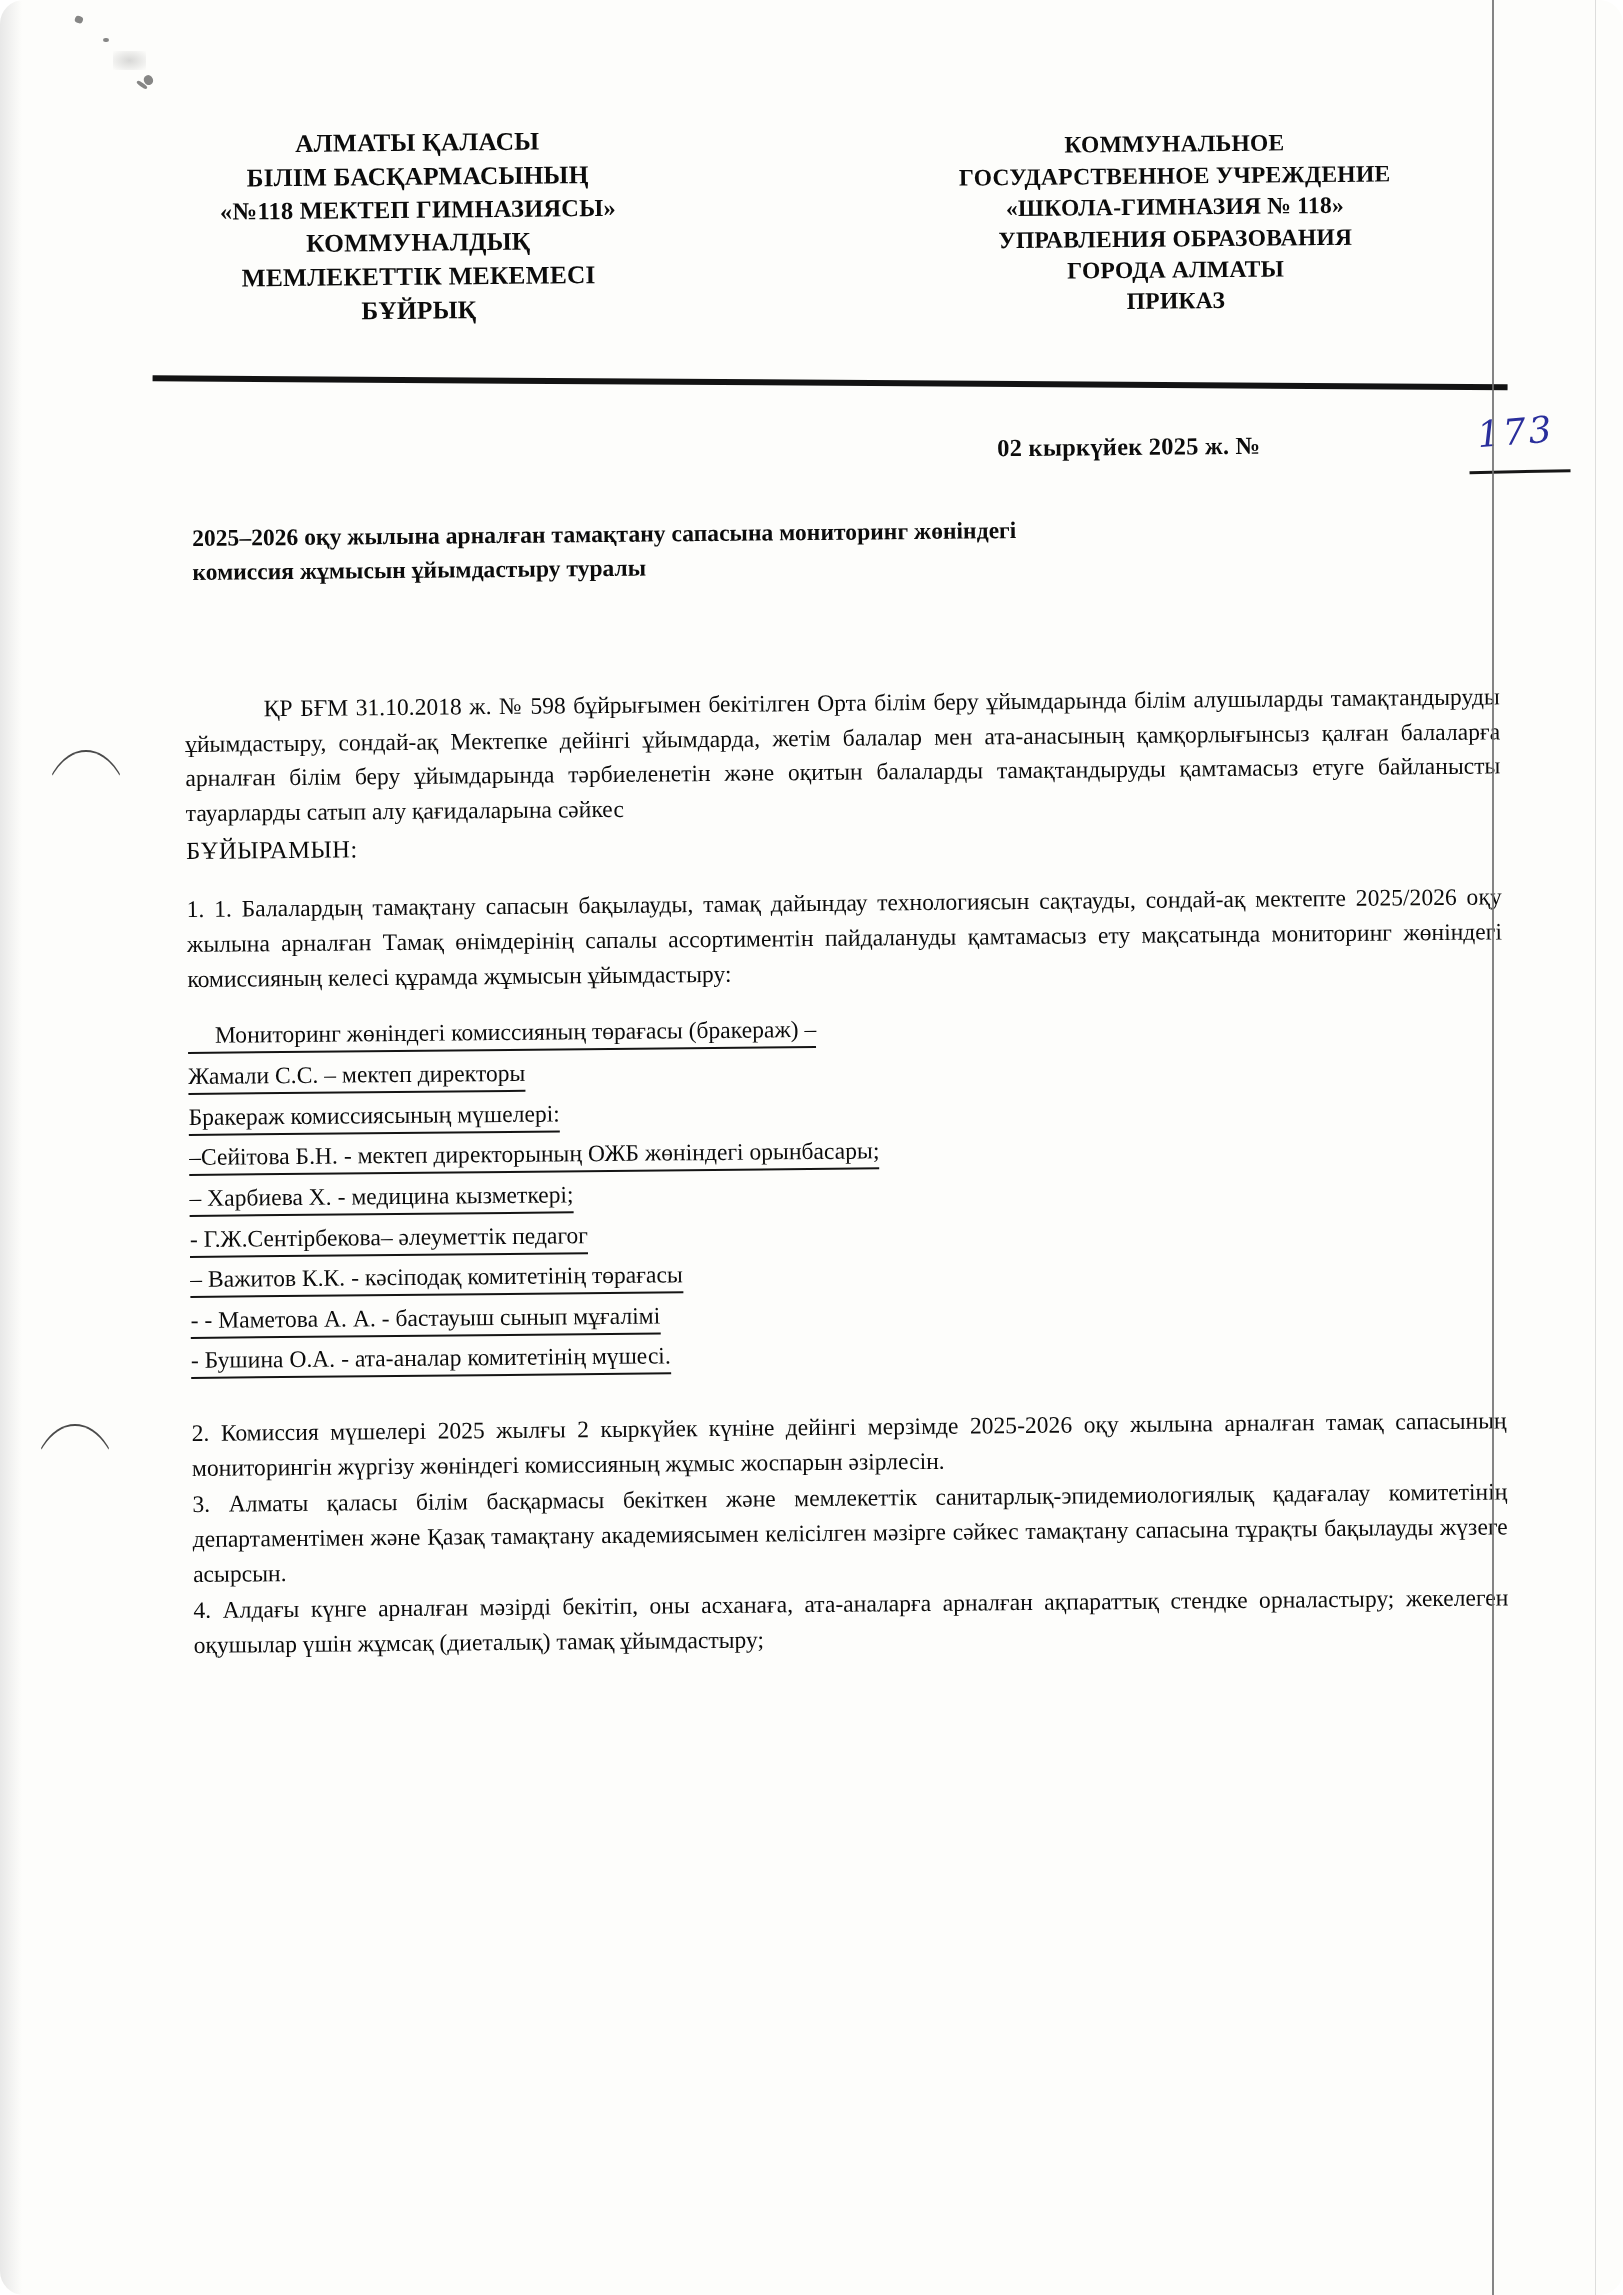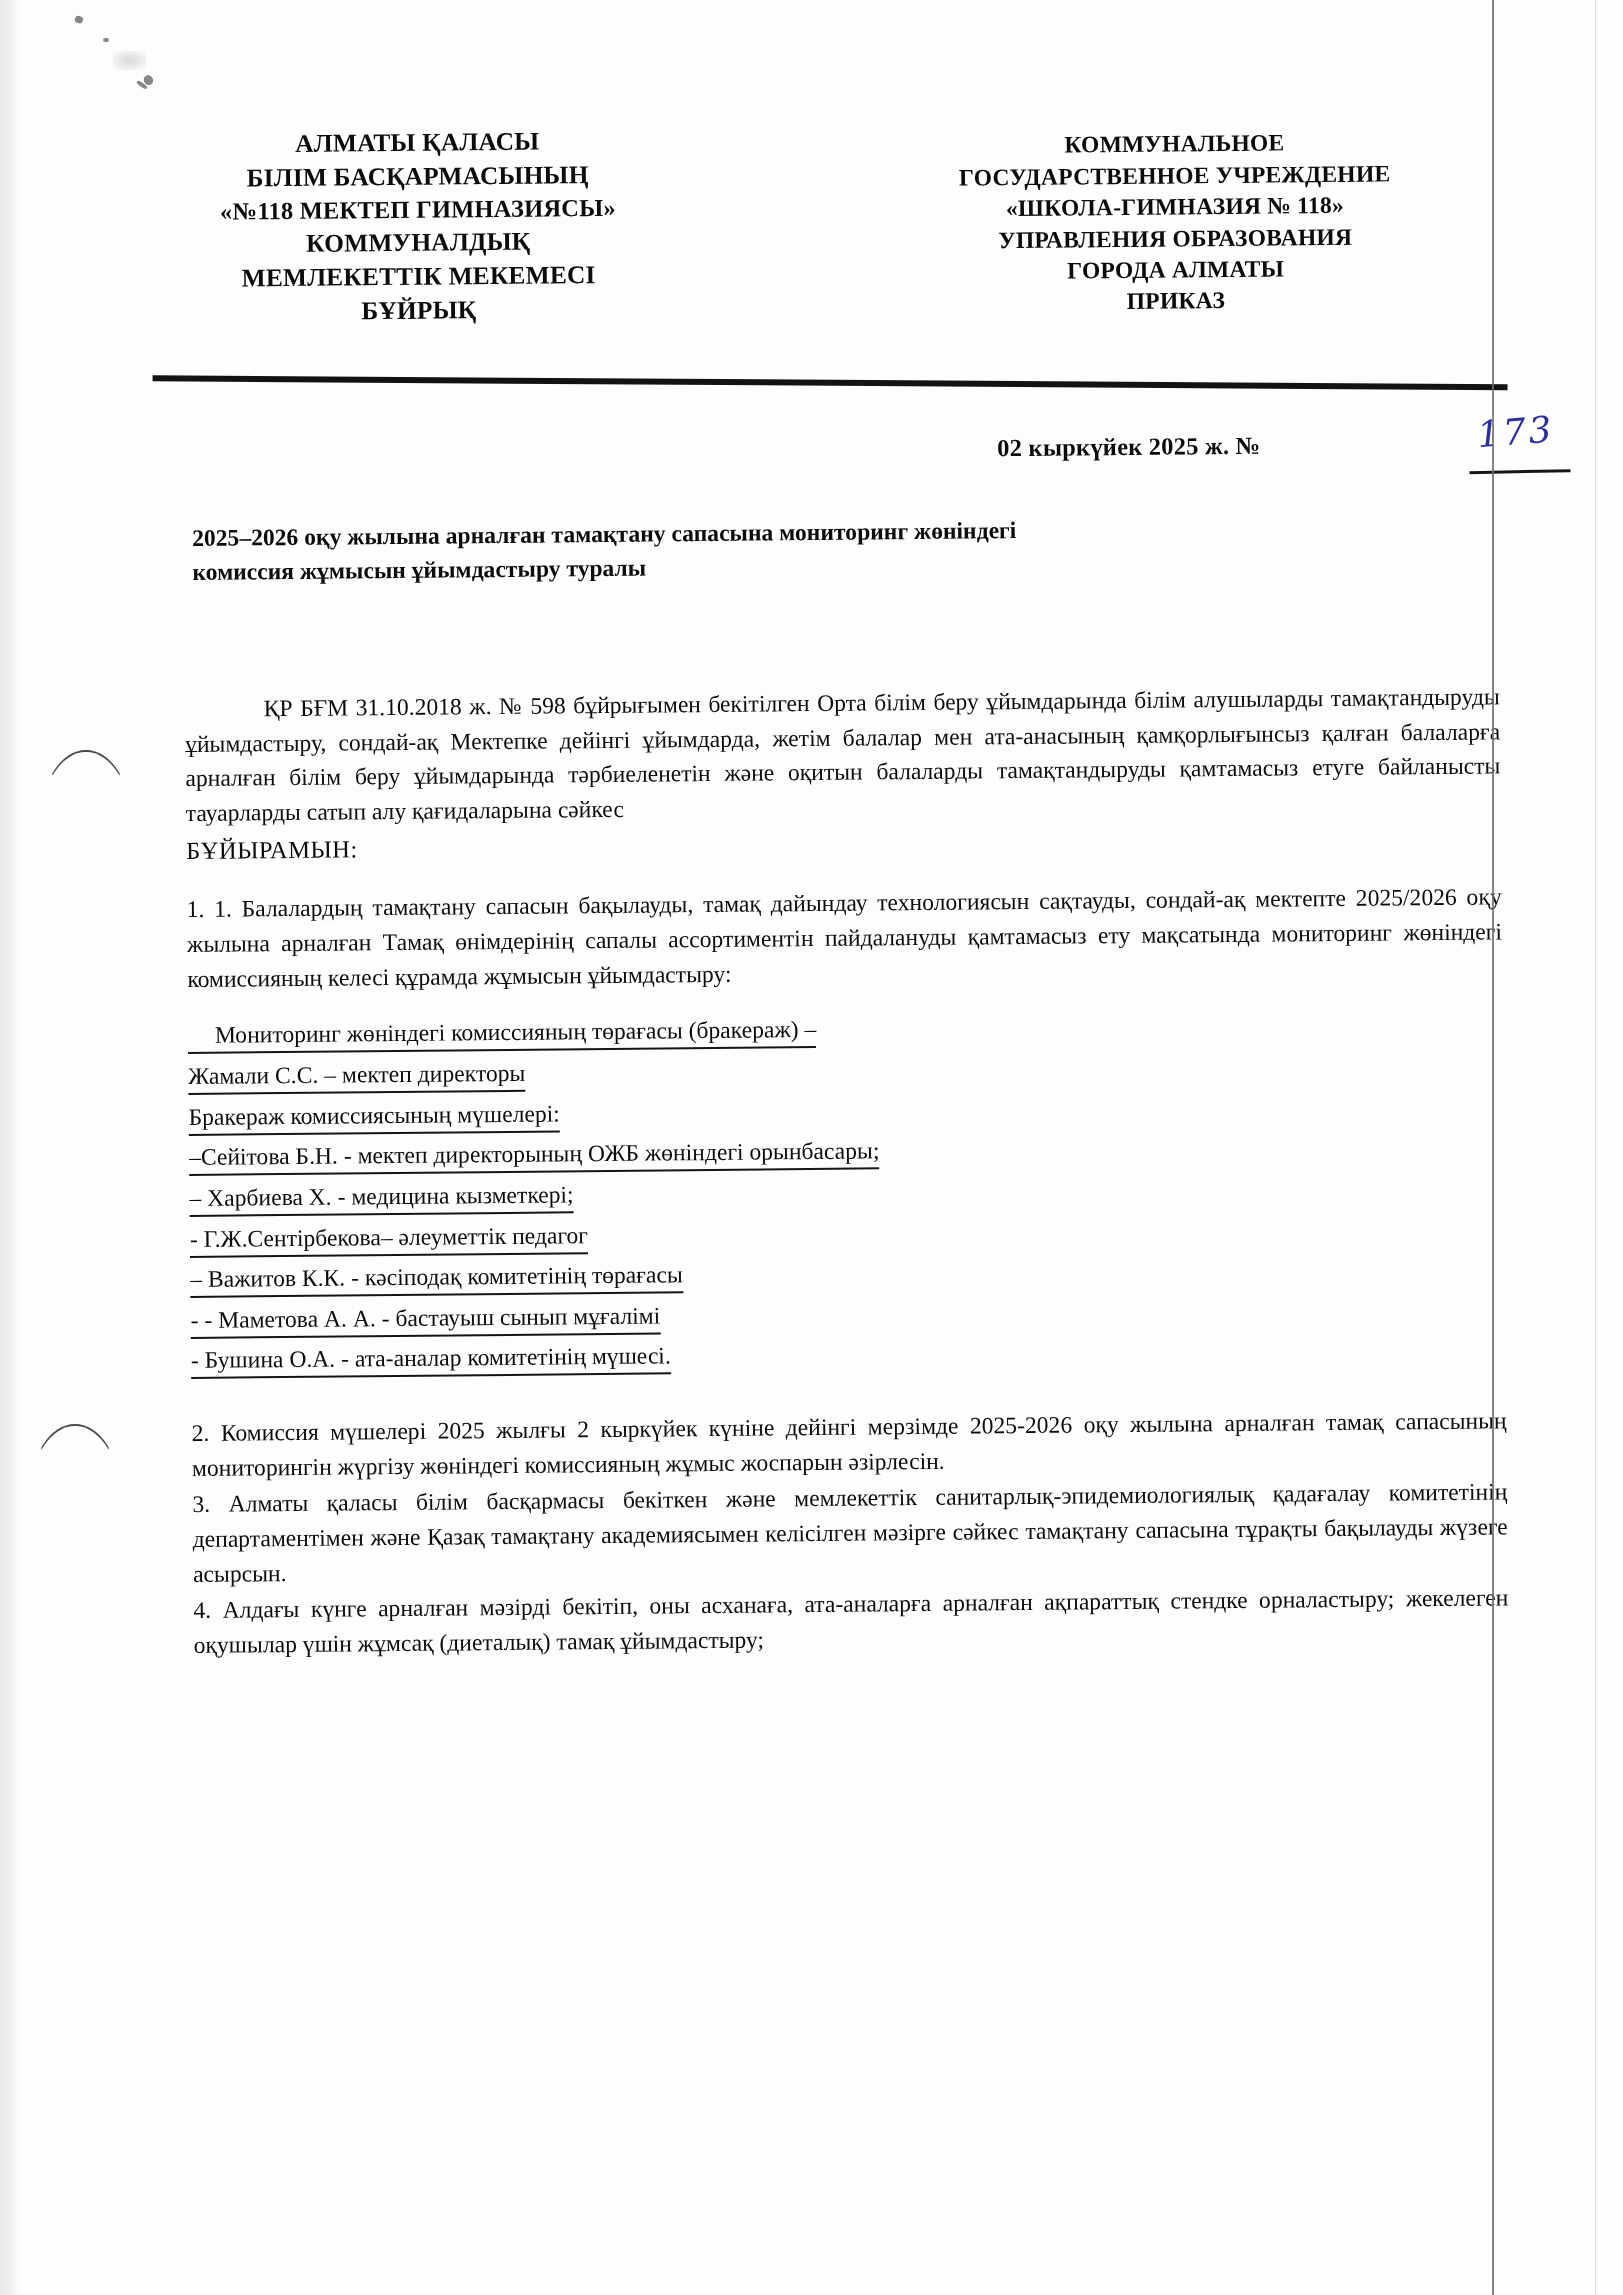--- a/index.html
+++ b/index.html
@@ -8,20 +8,21 @@
     background: #ffffff;
   }
   #page {
     position: relative;
     width: 1623px;
     height: 2295px;
     background: #fdfdfb;
     overflow: hidden;
     font-family: "Liberation Serif", "DejaVu Serif", serif;
     color: #0c0c0c;
+    border-radius: 24px;
     -webkit-font-smoothing: antialiased;
   }
   
   #skew {
     position: absolute;
     inset: 0;
     transform: rotate(-0.55deg);
     transform-origin: 812px 1148px;
   }
 

